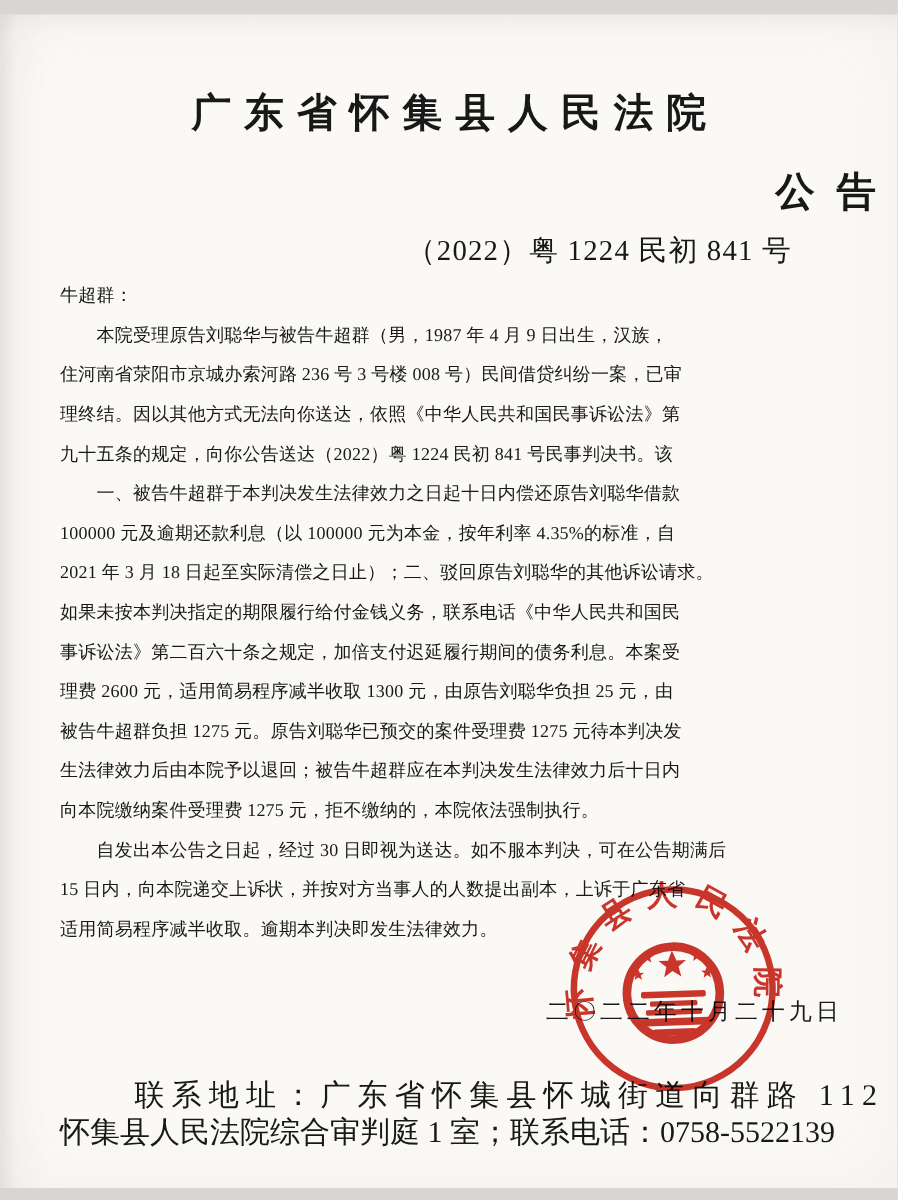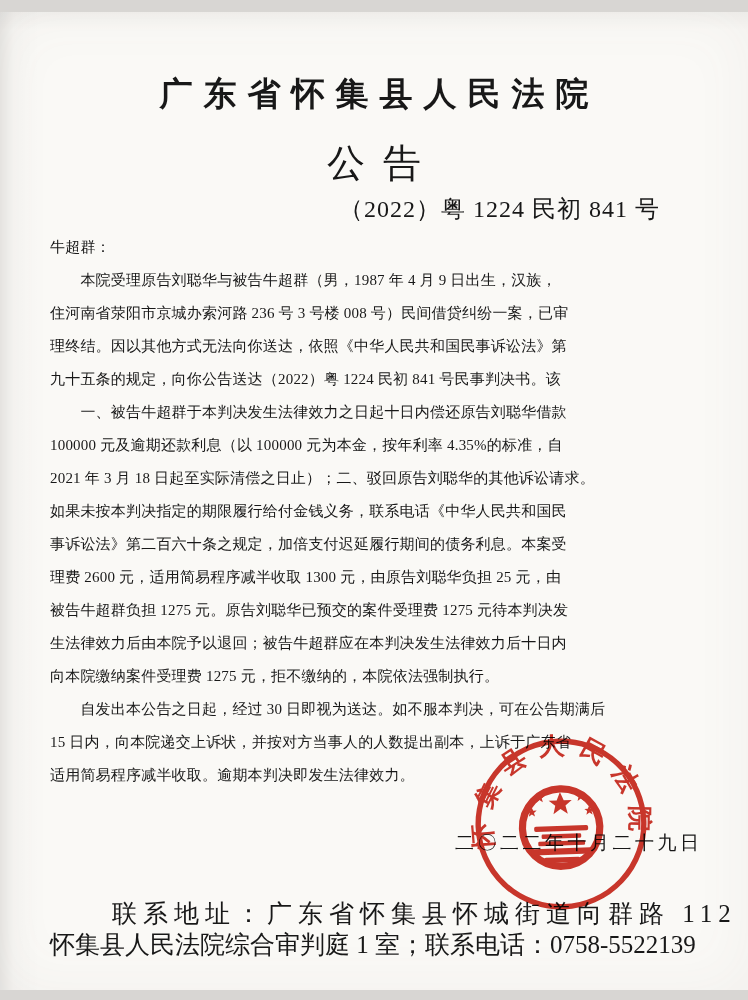--- a/index.html
+++ b/index.html
@@ -18,22 +18,22 @@
   }
   .court-title{
     position:absolute;top:60px;left:0;width:100%;
     text-align:center;
     font-size:33px;font-weight:bold;
     letter-spacing:11px;text-indent:11px;
     white-space:nowrap;
   }
   .doc-title{
     position:absolute;top:126px;left:0;width:100%;
-    text-align:center;
-    font-size:38px;font-weight:normal;
+    text-align:right;
+    font-size:33px;font-weight:bold;
     letter-spacing:18px;text-indent:18px;
     white-space:nowrap;
   }
   .case-number{
     position:absolute;top:181px;right:88px;
     font-size:24px;letter-spacing:1px;
     white-space:nowrap;
   }
   .doc-body{
     position:absolute;top:219px;left:50px;width:660px;

